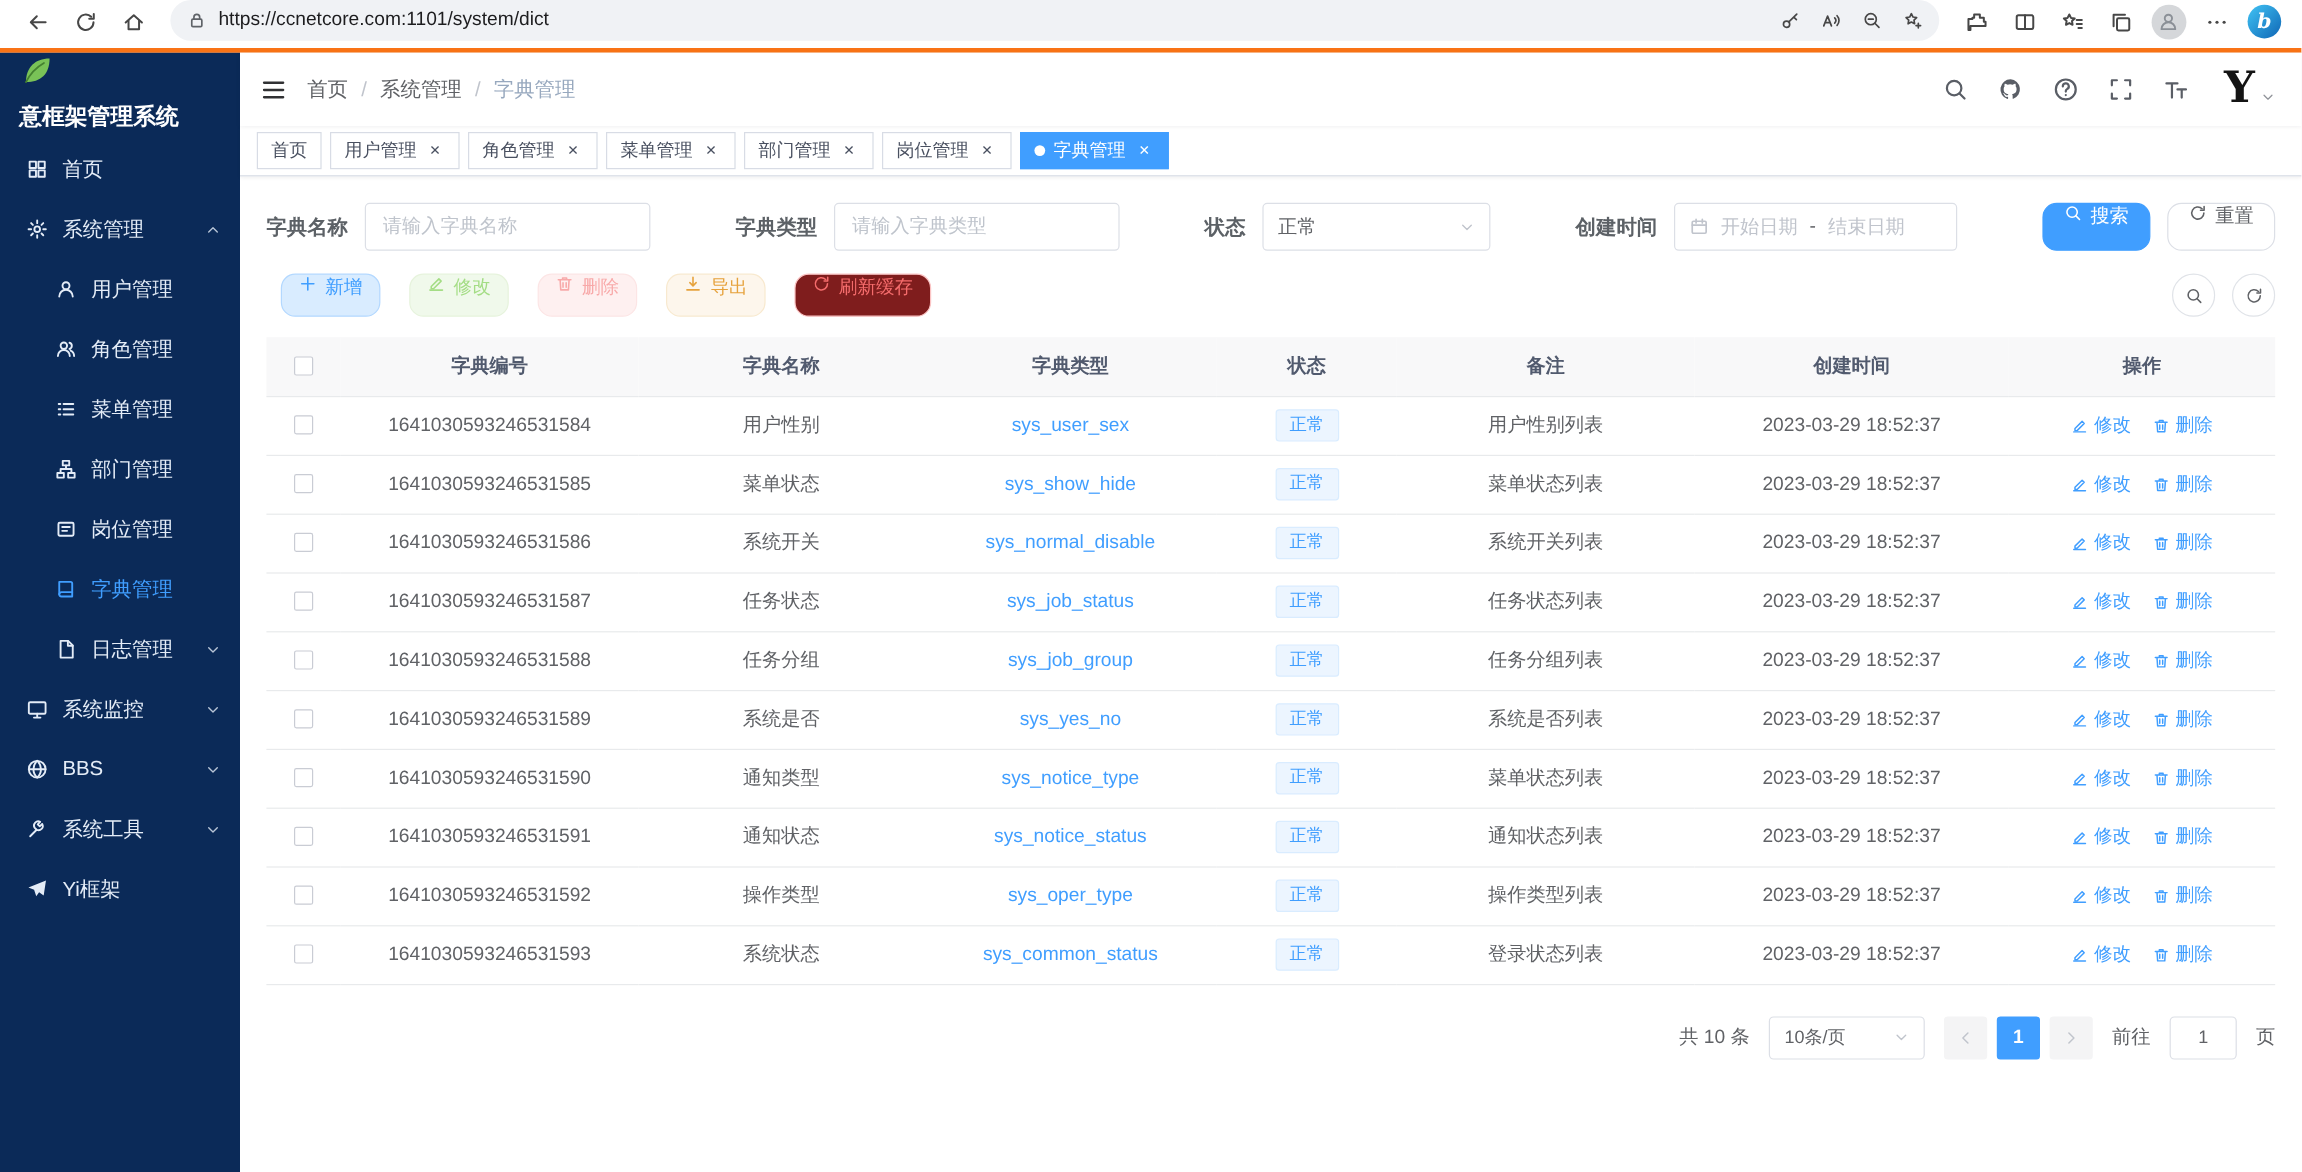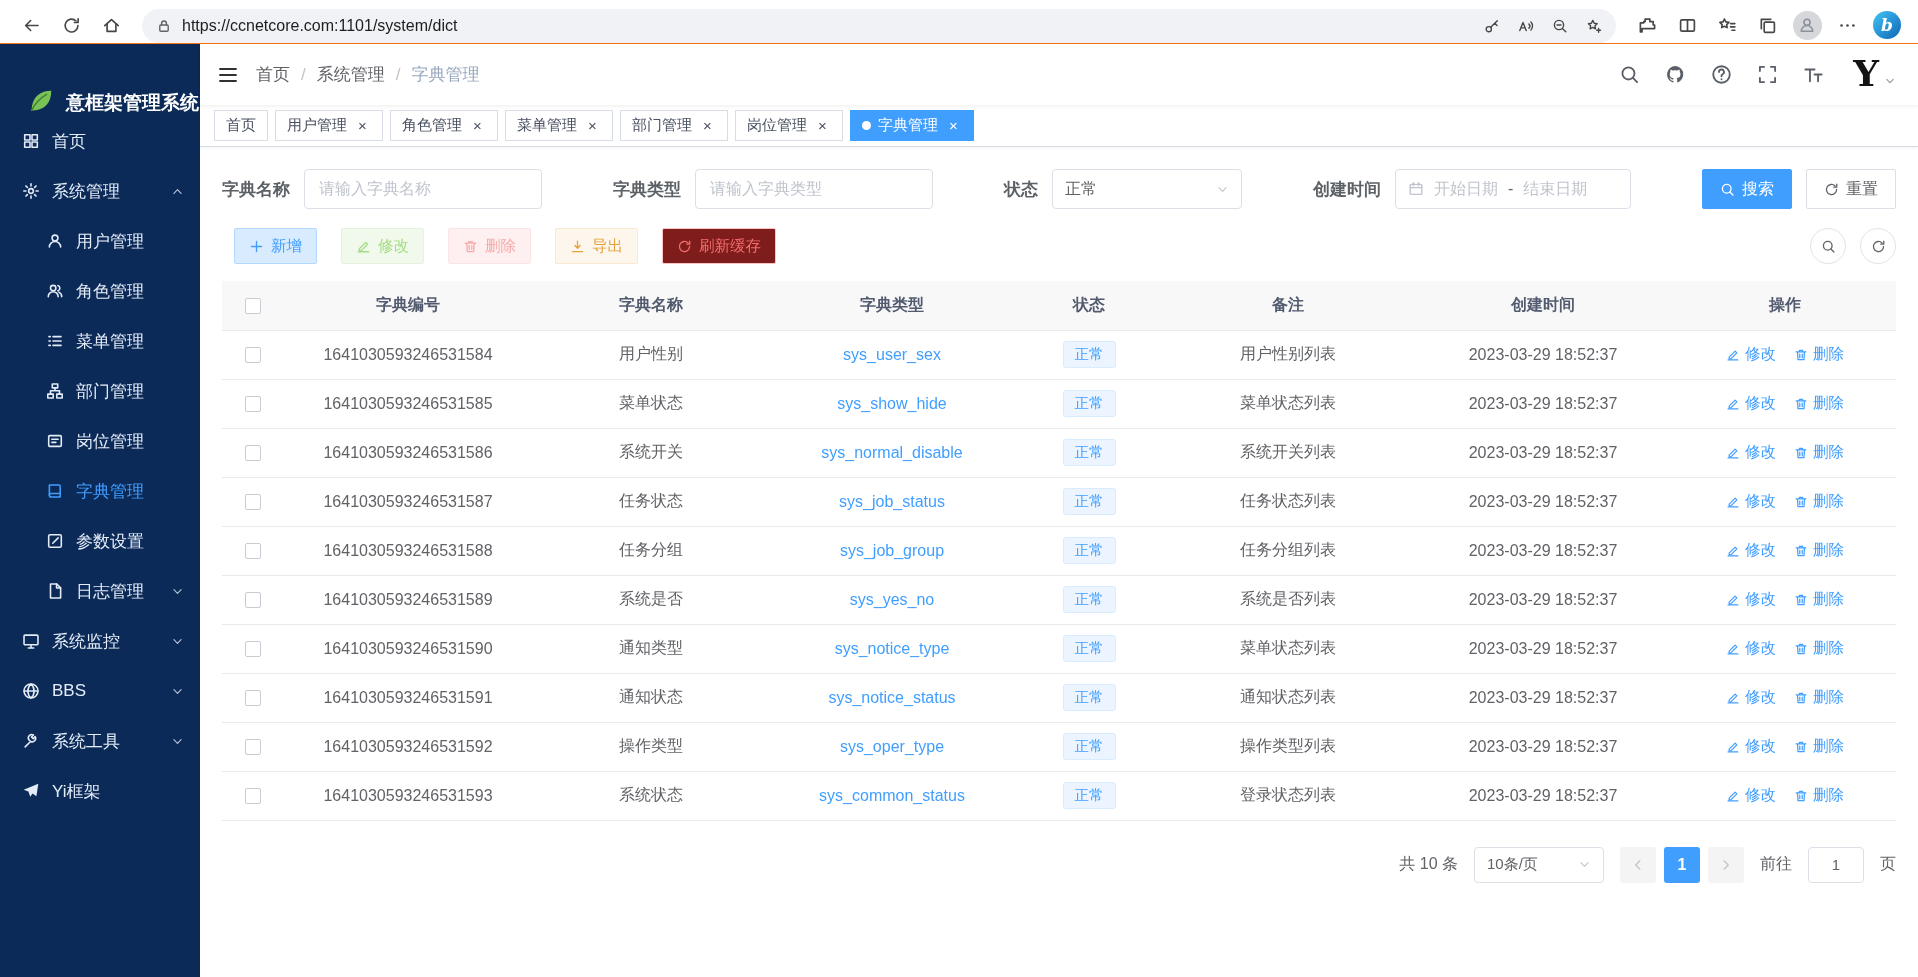--- a/index.html
+++ b/index.html
@@ -3,37 +3,37 @@
 <meta charset="utf-8">
 <style>
   * { margin:0; padding:0; box-sizing:border-box; }
   html,body { width:1918px; height:977px; overflow:hidden; }
   body { font-family:"Liberation Sans","DejaVu Sans",sans-serif; background:#fff; color:#303133; }
   button { font-family:inherit; background:none; border:none; cursor:pointer; padding:0; color:inherit; }
   a { text-decoration:none; }
   svg { display:block; }
 
   
-  .chrome { height:44px; background:#fff; border-bottom:1px solid #f97316; display:flex; align-items:flex-end; padding:0 12px; gap:2px; }
+  .chrome { height:44px; background:#fff; border-bottom:4px solid #f97316; display:flex; align-items:flex-start; padding:0 12px; gap:2px; }
   .chrome-btn { width:38px; height:36px; display:flex; align-items:center; justify-content:center; color:#474747; border-radius:6px; flex:0 0 auto; }
   .chrome-btn svg { width:19px; height:19px; }
   .url-bar { flex:1; height:34px; background:#f0f2f5; border-radius:17px; display:flex; align-items:center; padding:0 6px 0 14px; margin:0 10px; gap:10px; min-width:0; }
   .url-ico svg { width:16px; height:16px; color:#5f6368; }
   .url-text { font-size:16px; color:#1d1d1f; flex:1; white-space:nowrap; overflow:hidden; }
   .url-right { display:flex; align-items:center; gap:2px; }
   .chrome-btn.sm { width:32px; height:30px; border-radius:15px; }
   .chrome-btn.sm svg { width:16px; height:16px; }
   .avatar-circle { width:29px; height:29px; border-radius:50%; background:#d5d7da; display:flex; align-items:center; justify-content:center; color:#8b9097; }
   .avatar-circle svg { width:18px; height:18px; }
   .bing { width:28px; height:28px; border-radius:50%; background:linear-gradient(135deg,#41c4f5,#0f66b5); color:#fff; font-weight:bold; display:flex; align-items:center; justify-content:center; font-size:17px; font-family:"DejaVu Serif",serif; font-style:italic; }
 
   
   .app { display:flex; height:933px; }
   .sidebar { width:200px; background:#0b2a58; color:#e4ecf7; flex:0 0 auto; display:flex; flex-direction:column; }
-  .logo { height:72px; display:flex; align-items:flex-end; gap:10px; padding:0 26px; cursor:pointer; }
+  .logo { height:72px; display:flex; align-items:flex-start; gap:10px; padding:0 16px; cursor:pointer;flex-direction:column; }
   .logo-leaf svg { width:30px; height:30px; }
   .logo-title { color:#fff; font-size:19px; font-weight:bold; white-space:nowrap; }
   .menu { flex:1; overflow:hidden; }
   .menu-item { display:flex; align-items:center; gap:12px; height:50px; padding:0 16px 0 22px; font-size:17px; color:#e4ecf7; cursor:pointer; }
   .menu-item.sub { padding-left:46px; }
   .menu-item.active { color:#409eff; }
   .mi-icon svg { width:18px; height:18px; }
   .mi-label { flex:1; white-space:nowrap; }
   .mi-arrow svg { width:13px; height:13px; opacity:.8; }
 
@@ -70,21 +70,21 @@
   .f-label { font-size:17px; font-weight:bold; color:#5c6166; white-space:nowrap; }
   .inp { height:40px; border:1px solid #dcdfe6; border-radius:4px; padding:0 14px; font-size:16px; color:#606266; width:238px; outline:none; font-family:inherit; background:#fff; }
   .inp::placeholder { color:#bfc4cc; }
   .select { height:40px; border:1px solid #dcdfe6; border-radius:4px; padding:0 12px; display:flex; align-items:center; justify-content:space-between; gap:8px; width:190px; font-size:16px; color:#606266; cursor:pointer; background:#fff; }
   .select .caret { color:#c0c4cc; }
   .select .caret svg { width:13px; height:13px; }
   .daterange { height:40px; border:1px solid #dcdfe6; border-radius:4px; padding:0 12px; display:flex; align-items:center; gap:10px; font-size:16px; color:#c0c4cc; width:236px; background:#fff; cursor:pointer; }
   .daterange .cal-ic svg { width:16px; height:16px; }
   .daterange .sep { color:#606266; }
 
-  .btn { height:40px; border-radius:2px; display:inline-flex; align-items:center; justify-content:center; gap:7px; font-size:16px; padding:0 17px; border:1px solid transparent; white-space:nowrap; }
+  .btn { height:40px; border-radius:12px; display:inline-flex; align-items:flex-start; justify-content:center; gap:7px; font-size:16px; padding:0 17px; border:1px solid transparent; white-space:nowrap; }
   .btn svg { width:15px; height:15px; }
   .btn-primary { background:#409eff; border-color:#409eff; color:#fff; }
   .btn-default { background:#fff; border-color:#dcdfe6; color:#606266; }
 
   .toolbar { margin-top:19px; display:flex; align-items:center; gap:12px; }
   .btn.mini { height:36px; padding:0 14px; font-size:15.5px;margin-left:12px; }
   .plain-primary  { background:#d9ecff; border-color:#b3d8ff; color:#409eff; }
   .plain-success  { background:#f0f9eb; border-color:#e6f3dc; color:#a4dd85; cursor:not-allowed; }
   .plain-danger   { background:#fef0f0; border-color:#fce5e5; color:#f8a9a9; cursor:not-allowed; }
   .plain-warning  { background:#fdf6ec; border-color:#f8e9cf; color:#e6a23c; }
@@ -309,29 +309,20 @@
             <svg viewBox="0 0 16 16" fill="none" stroke="currentColor" stroke-width="1.4" stroke-linecap="round" stroke-linejoin="round" aria-hidden="true">
               <path d="M3 2.6h8.4a1.2 1.2 0 0 1 1.2 1.2v9.6H4.6A1.6 1.6 0 0 1 3 11.8z"></path>
               <path d="M3 11.8a1.6 1.6 0 0 1 1.6-1.6h8"></path>
             </svg>
           </span>
           <span class="mi-label">字典管理</span>
         </a>
         <a class="menu-item sub">
           <span class="mi-icon">
             <svg viewBox="0 0 16 16" fill="none" stroke="currentColor" stroke-width="1.4" stroke-linecap="round" stroke-linejoin="round" aria-hidden="true">
-              <rect x="2.4" y="2.4" width="11.2" height="11.2" rx="1.2"></rect>
-              <path d="m6 10 4.8-4.8"></path>
-            </svg>
-          </span>
-          <span class="mi-label">参数设置</span>
-        </a>
-        <a class="menu-item sub">
-          <span class="mi-icon">
-            <svg viewBox="0 0 16 16" fill="none" stroke="currentColor" stroke-width="1.4" stroke-linecap="round" stroke-linejoin="round" aria-hidden="true">
               <path d="M4 1.8h5.6L13 5.2v9H4z"></path>
               <path d="M9.4 1.8v3.6H13"></path>
             </svg>
           </span>
           <span class="mi-label">日志管理</span>
           <span class="mi-arrow">
             <svg viewBox="0 0 16 16" fill="none" stroke="currentColor" stroke-width="1.4" stroke-linecap="round" stroke-linejoin="round" aria-hidden="true">
               <path d="m3.6 5.8 4.4 4.4 4.4-4.4"></path>
             </svg>
           </span>

